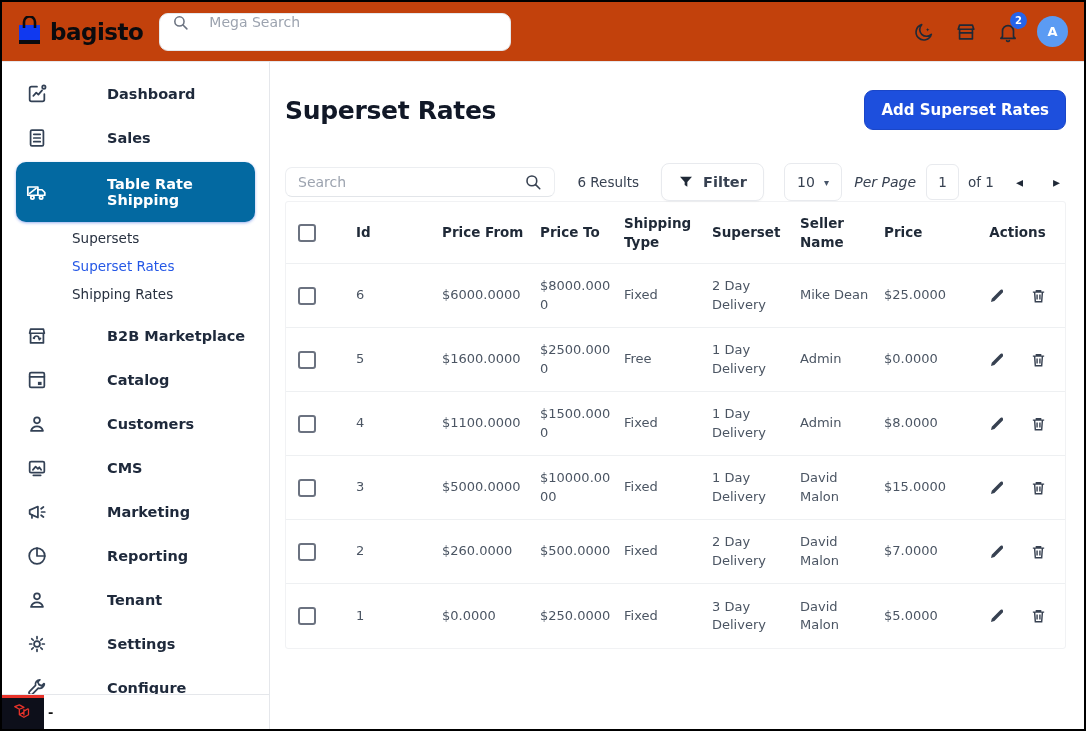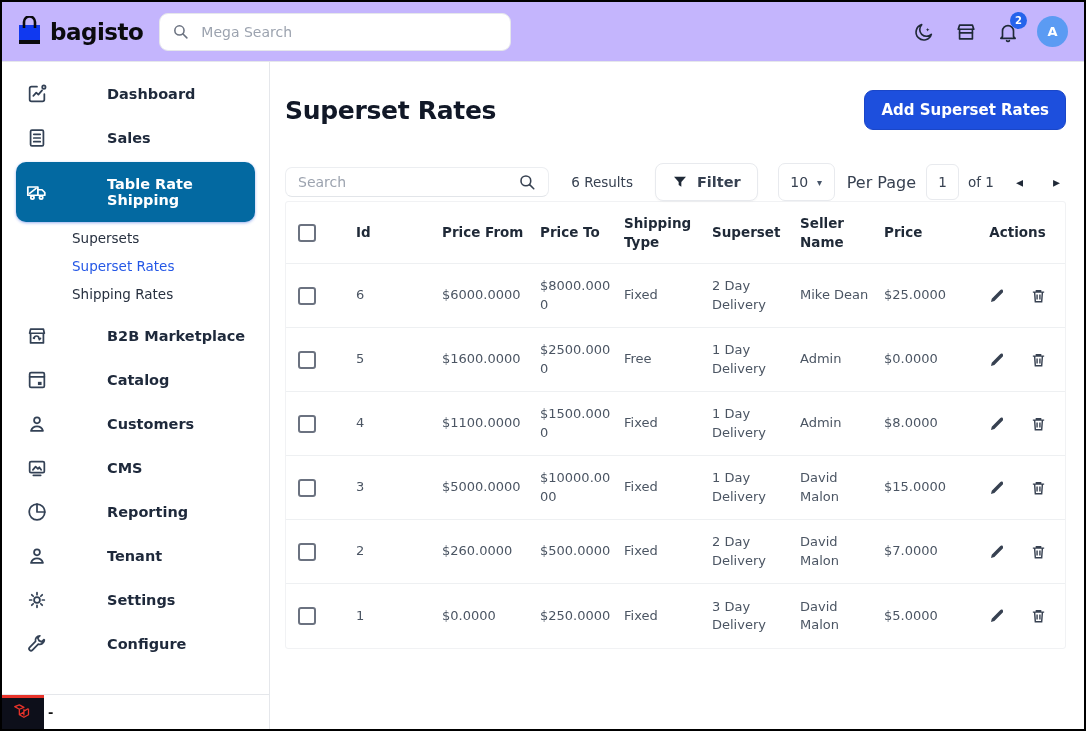--- a/index.html
+++ b/index.html
@@ -4,24 +4,24 @@
 <style>
   * { margin:0; padding:0; box-sizing:border-box; }
   html,body { width:1086px; height:731px; }
   body {
     font-family:"DejaVu Sans","Liberation Sans",sans-serif;
     background:#ffffff; color:#1f2937; overflow:hidden;
   }
   .frame { width:1086px; height:731px; border:2px solid #000; position:relative; background:#fff; display:flex; flex-direction:column; }
 
   
-  .topbar { height:60px; flex:0 0 60px; display:flex; align-items:center; border-bottom:1px solid #e5e7eb; padding:0 16px 0 14px; background:#c4b5fd; }
+  .topbar { height:60px; flex:0 0 60px; display:flex; align-items:center; border-bottom:1px solid #e5e7eb; padding:0 16px 0 14px; background:#c2410c; }
   .brand { display:flex; align-items:center; gap:7px; cursor:pointer; }
   .brand-text { font-size:23px; font-weight:800; color:#0b0b0e; letter-spacing:-0.5px; }
-  .mega-search { margin-left:16px; width:352px; height:38px; border:1px solid #e5e7eb; border-radius:9px; display:flex; align-items:center; gap:12px; padding:0 12px; background:#fff; }
+  .mega-search { margin-left:16px; width:352px; height:38px; border:1px solid #e5e7eb; border-radius:9px; display:flex; align-items:flex-start; gap:20px; padding:0 12px; background:#fff; }
   .mega-search input { border:none; outline:none; flex:1; font-size:14px; color:#374151; font-family:inherit; background:transparent; }
   .mega-search input::placeholder { color:#9ca3af; }
   .top-actions { margin-left:auto; display:flex; align-items:center; gap:16px; }
   .top-icon { width:26px; height:26px; display:flex; align-items:center; justify-content:center; cursor:pointer; color:#1f2937; position:relative; }
   .badge { position:absolute; top:-7px; right:-6px; min-width:17px; height:17px; border-radius:50%; background:#2563eb; color:#fff; font-size:10px; font-weight:700; display:flex; align-items:center; justify-content:center; padding:0 3px; }
   .avatar { width:31px; height:31px; border-radius:50%; background:#5b9bf3; color:#fff; font-size:13px; font-weight:700; display:flex; align-items:center; justify-content:center; cursor:pointer; }
 
   
   .shell { flex:1; display:flex; min-height:0; }
   .sidebar { width:268px; flex:0 0 268px; border-right:1px solid #e5e7eb; padding-top:10px; position:relative; background:#fff; overflow:hidden; }
@@ -44,21 +44,21 @@
   .btn-primary { background:#1d4fdd; border:1px solid #1a46c8; color:#fff; font-size:15px; font-weight:700; padding:10px 16px; border-radius:9px; cursor:pointer; font-family:inherit; }
 
   .toolbar { display:flex; align-items:center; margin-top:33px; }
   .tb-search { width:286px; height:30px; border:1px solid #eceef1; border-bottom-color:#e2e5e9; border-radius:7px; display:flex; align-items:center; padding:0 12px; }
   .tb-search input { border:none; outline:none; flex:1; font-size:14px; color:#374151; font-family:inherit; background:transparent; }
   .tb-search input::placeholder { color:#9ca3af; }
   .tb-results { font-size:13.5px; color:#374151; margin-left:22px; white-space:nowrap; }
   .tb-filter { margin-left:22px; height:38px; display:flex; align-items:center; gap:9px; border:1px solid #e8eaee; border-radius:8px; padding:0 16px; background:#fff; cursor:pointer; font-size:14.5px; font-weight:600; color:#374151; box-shadow:0 1px 2px rgba(0,0,0,.03); font-family:inherit; }
   .tb-select { margin-left:20px; height:38px; width:62px; border:1px solid #e8eaee; border-radius:7px; display:flex; align-items:center; justify-content:center; gap:9px; font-size:14px; color:#374151; cursor:pointer; }
   .tb-select .caret { font-size:10px; color:#475569; }
-  .tb-perpage { font-size:16px; color:#374151; margin-left:12px; white-space:nowrap; }
+  .tb-perpage { font-size:14px; color:#374151; margin-left:12px; white-space:nowrap;font-style:italic; }
   .tb-page { margin-left:10px; width:33px; height:36px; border:1px solid #e8eaee; border-radius:6px; text-align:center; font-size:13.5px; color:#374151; outline:none; font-family:inherit; }
   .tb-of { font-size:13.5px; color:#374151; margin-left:9px; white-space:nowrap; }
   .pg-arrow { border:none; background:transparent; font-size:14px; color:#1f2937; cursor:pointer; padding:4px 6px; font-family:"DejaVu Sans",sans-serif; }
   .pg-prev { margin-left:16px; }
   .pg-next { margin-left:18px; }
 
   
   .grid-table { margin-top:0; border:1px solid #f1f2f4; border-radius:3px; }
   .tr { display:grid; grid-template-columns:58px 86px 98px 84px 88px 88px 84px 92px 1fr; align-items:center; min-height:64px; border-bottom:1px solid #eef0f2; padding:0 6px 0 12px; }
   .tr:last-child { border-bottom:none; }
@@ -203,20 +203,30 @@
         <span class="s-icon">
           <svg width="22" height="22" viewBox="0 0 24 24" fill="none" stroke="currentColor" stroke-width="1.9" stroke-linecap="round" stroke-linejoin="round">
             <rect x="4" y="5" width="16" height="12" rx="1.5"></rect>
             <path d="M7.5 14 l3-3.5 2.5 2.5 1.5-1.8 2 2.8"></path>
             <path d="M8 20 h8"></path>
           </svg>
         </span>
         <span class="s-label">CMS</span>
       </div>
 
+      <div class="side-item">
+        <span class="s-icon">
+          <svg width="22" height="22" viewBox="0 0 24 24" fill="none" stroke="currentColor" stroke-width="1.9" stroke-linecap="round" stroke-linejoin="round">
+            <path d="M4 10 v4 l9 4 V6 Z"></path>
+            <path d="M6.5 15 v3.5"></path>
+            <path d="M16.5 8.5 L19 6.5 M17 12 h3.5 M16.5 15.5 L19 17.5"></path>
+          </svg>
+        </span>
+        <span class="s-label">Marketing</span>
+      </div>
 
       <div class="side-item">
         <span class="s-icon">
           <svg width="22" height="22" viewBox="0 0 24 24" fill="none" stroke="currentColor" stroke-width="1.9" stroke-linecap="round" stroke-linejoin="round">
             <circle cx="12" cy="12" r="8.5"></circle>
               <path d="M12 3.5 V12 H20.5"></path>
           </svg>
         </span>
         <span class="s-label">Reporting</span>
       </div>

